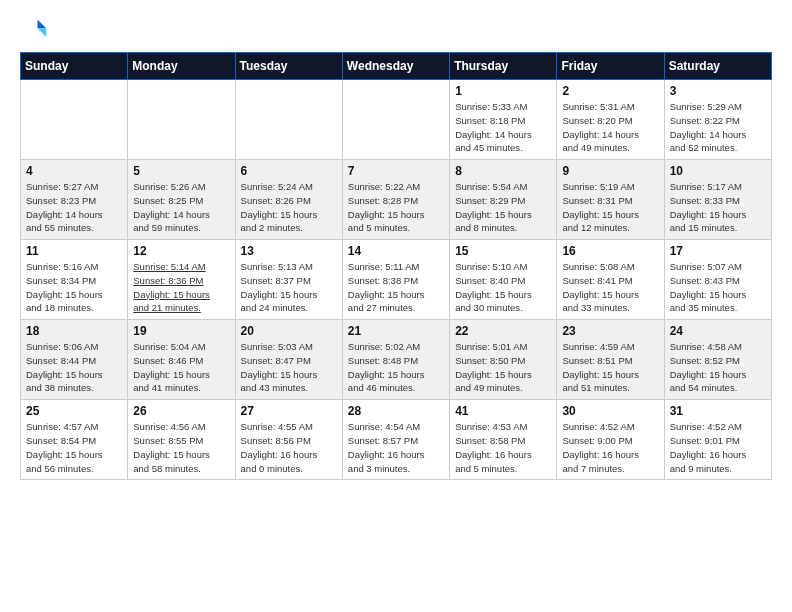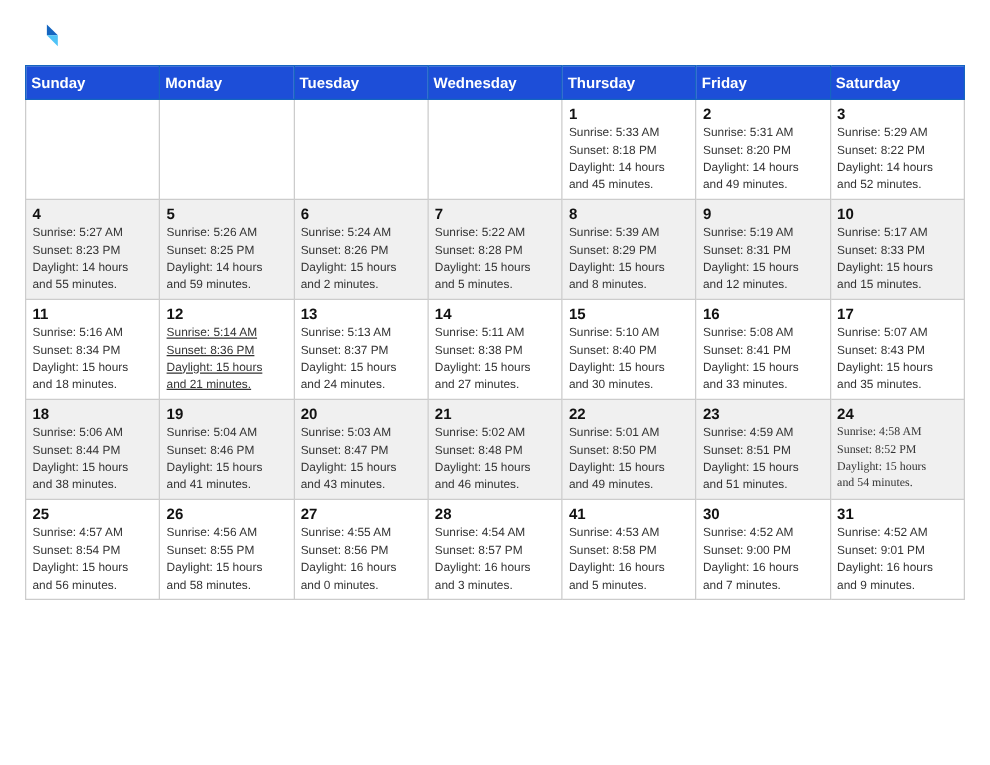--- a/index.html
+++ b/index.html
@@ -45,21 +45,21 @@
       font-size: 15px;
       color: #333;
       margin-top: 2px;
     }
     .calendar {
       width: 100%;
       border-collapse: collapse;
       border: 1px solid #ccc;
     }
     .calendar th {
-      background: #1d4ed8;
+      background: #0f172a;
       color: #fff;
       font-size: 12px;
       font-weight: bold;
       padding: 6px 4px;
       text-align: left;
       border: 1px solid #1565c0;
     }
     .calendar td {
       width: 107px;
       vertical-align: top;
@@ -175,21 +175,21 @@
         </td>
         <td style="background: rgb(240, 240, 240);">
           <span class="day-num">7</span>
           <div class="day-detail" style="white-space: pre-line;">Sunrise: 5:22 AM
 Sunset: 8:28 PM
 Daylight: 15 hours
 and 5 minutes.</div>
         </td>
         <td style="background: rgb(240, 240, 240);">
           <span class="day-num">8</span>
-          <div class="day-detail" style="white-space: pre-line;">Sunrise: 5:39 AM
+          <div class="day-detail" style="white-space: pre-line;">Sunrise: 5:54 AM
 Sunset: 8:29 PM
 Daylight: 15 hours
 and 8 minutes.</div>
         </td>
         <td style="background: rgb(240, 240, 240);">
           <span class="day-num">9</span>
           <div class="day-detail" style="white-space: pre-line;">Sunrise: 5:19 AM
 Sunset: 8:31 PM
 Daylight: 15 hours
 and 12 minutes.</div>
@@ -291,21 +291,21 @@
         </td>
         <td style="background: rgb(240, 240, 240);">
           <span class="day-num">23</span>
           <div class="day-detail" style="white-space: pre-line;">Sunrise: 4:59 AM
 Sunset: 8:51 PM
 Daylight: 15 hours
 and 51 minutes.</div>
         </td>
         <td style="background: rgb(240, 240, 240);">
           <span class="day-num">24</span>
-          <div class="day-detail" style="white-space: pre-line; font-family: Liberation Serif, serif;">Sunrise: 4:58 AM
+          <div class="day-detail" style="white-space: pre-line;">Sunrise: 4:58 AM
 Sunset: 8:52 PM
 Daylight: 15 hours
 and 54 minutes.</div>
         </td>
       </tr>
       <tr class="row-bg-light">
         <td style="background: rgb(255, 255, 255);">
           <span class="day-num">25</span>
           <div class="day-detail" style="white-space: pre-line;">Sunrise: 4:57 AM
 Sunset: 8:54 PM

